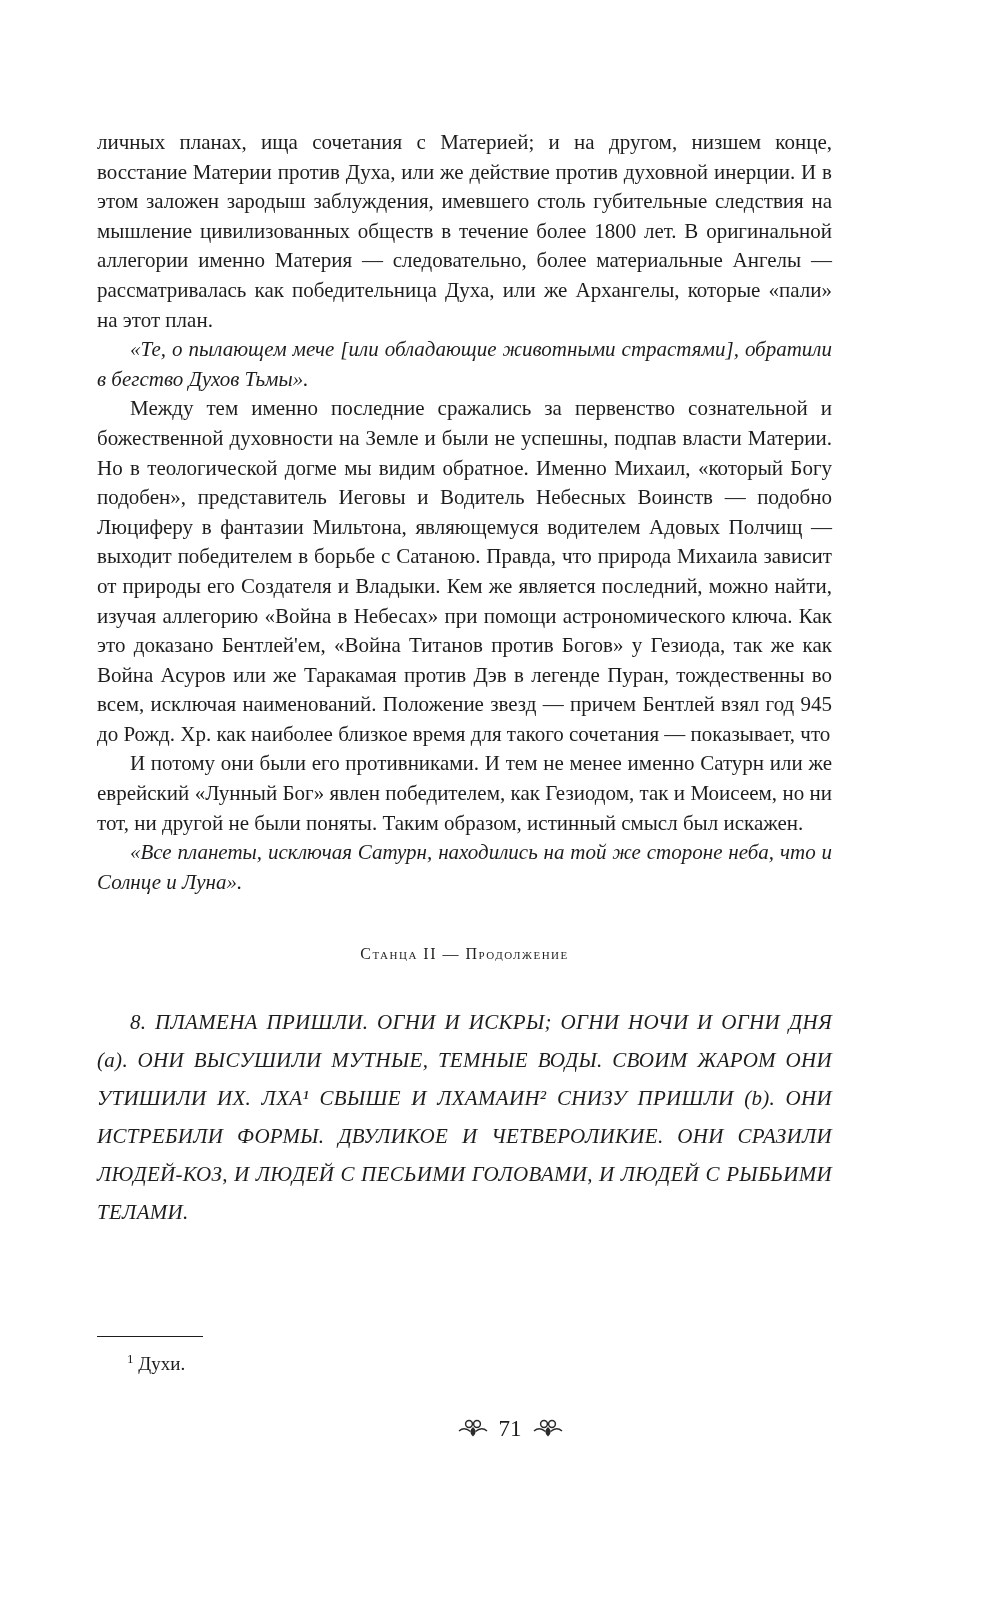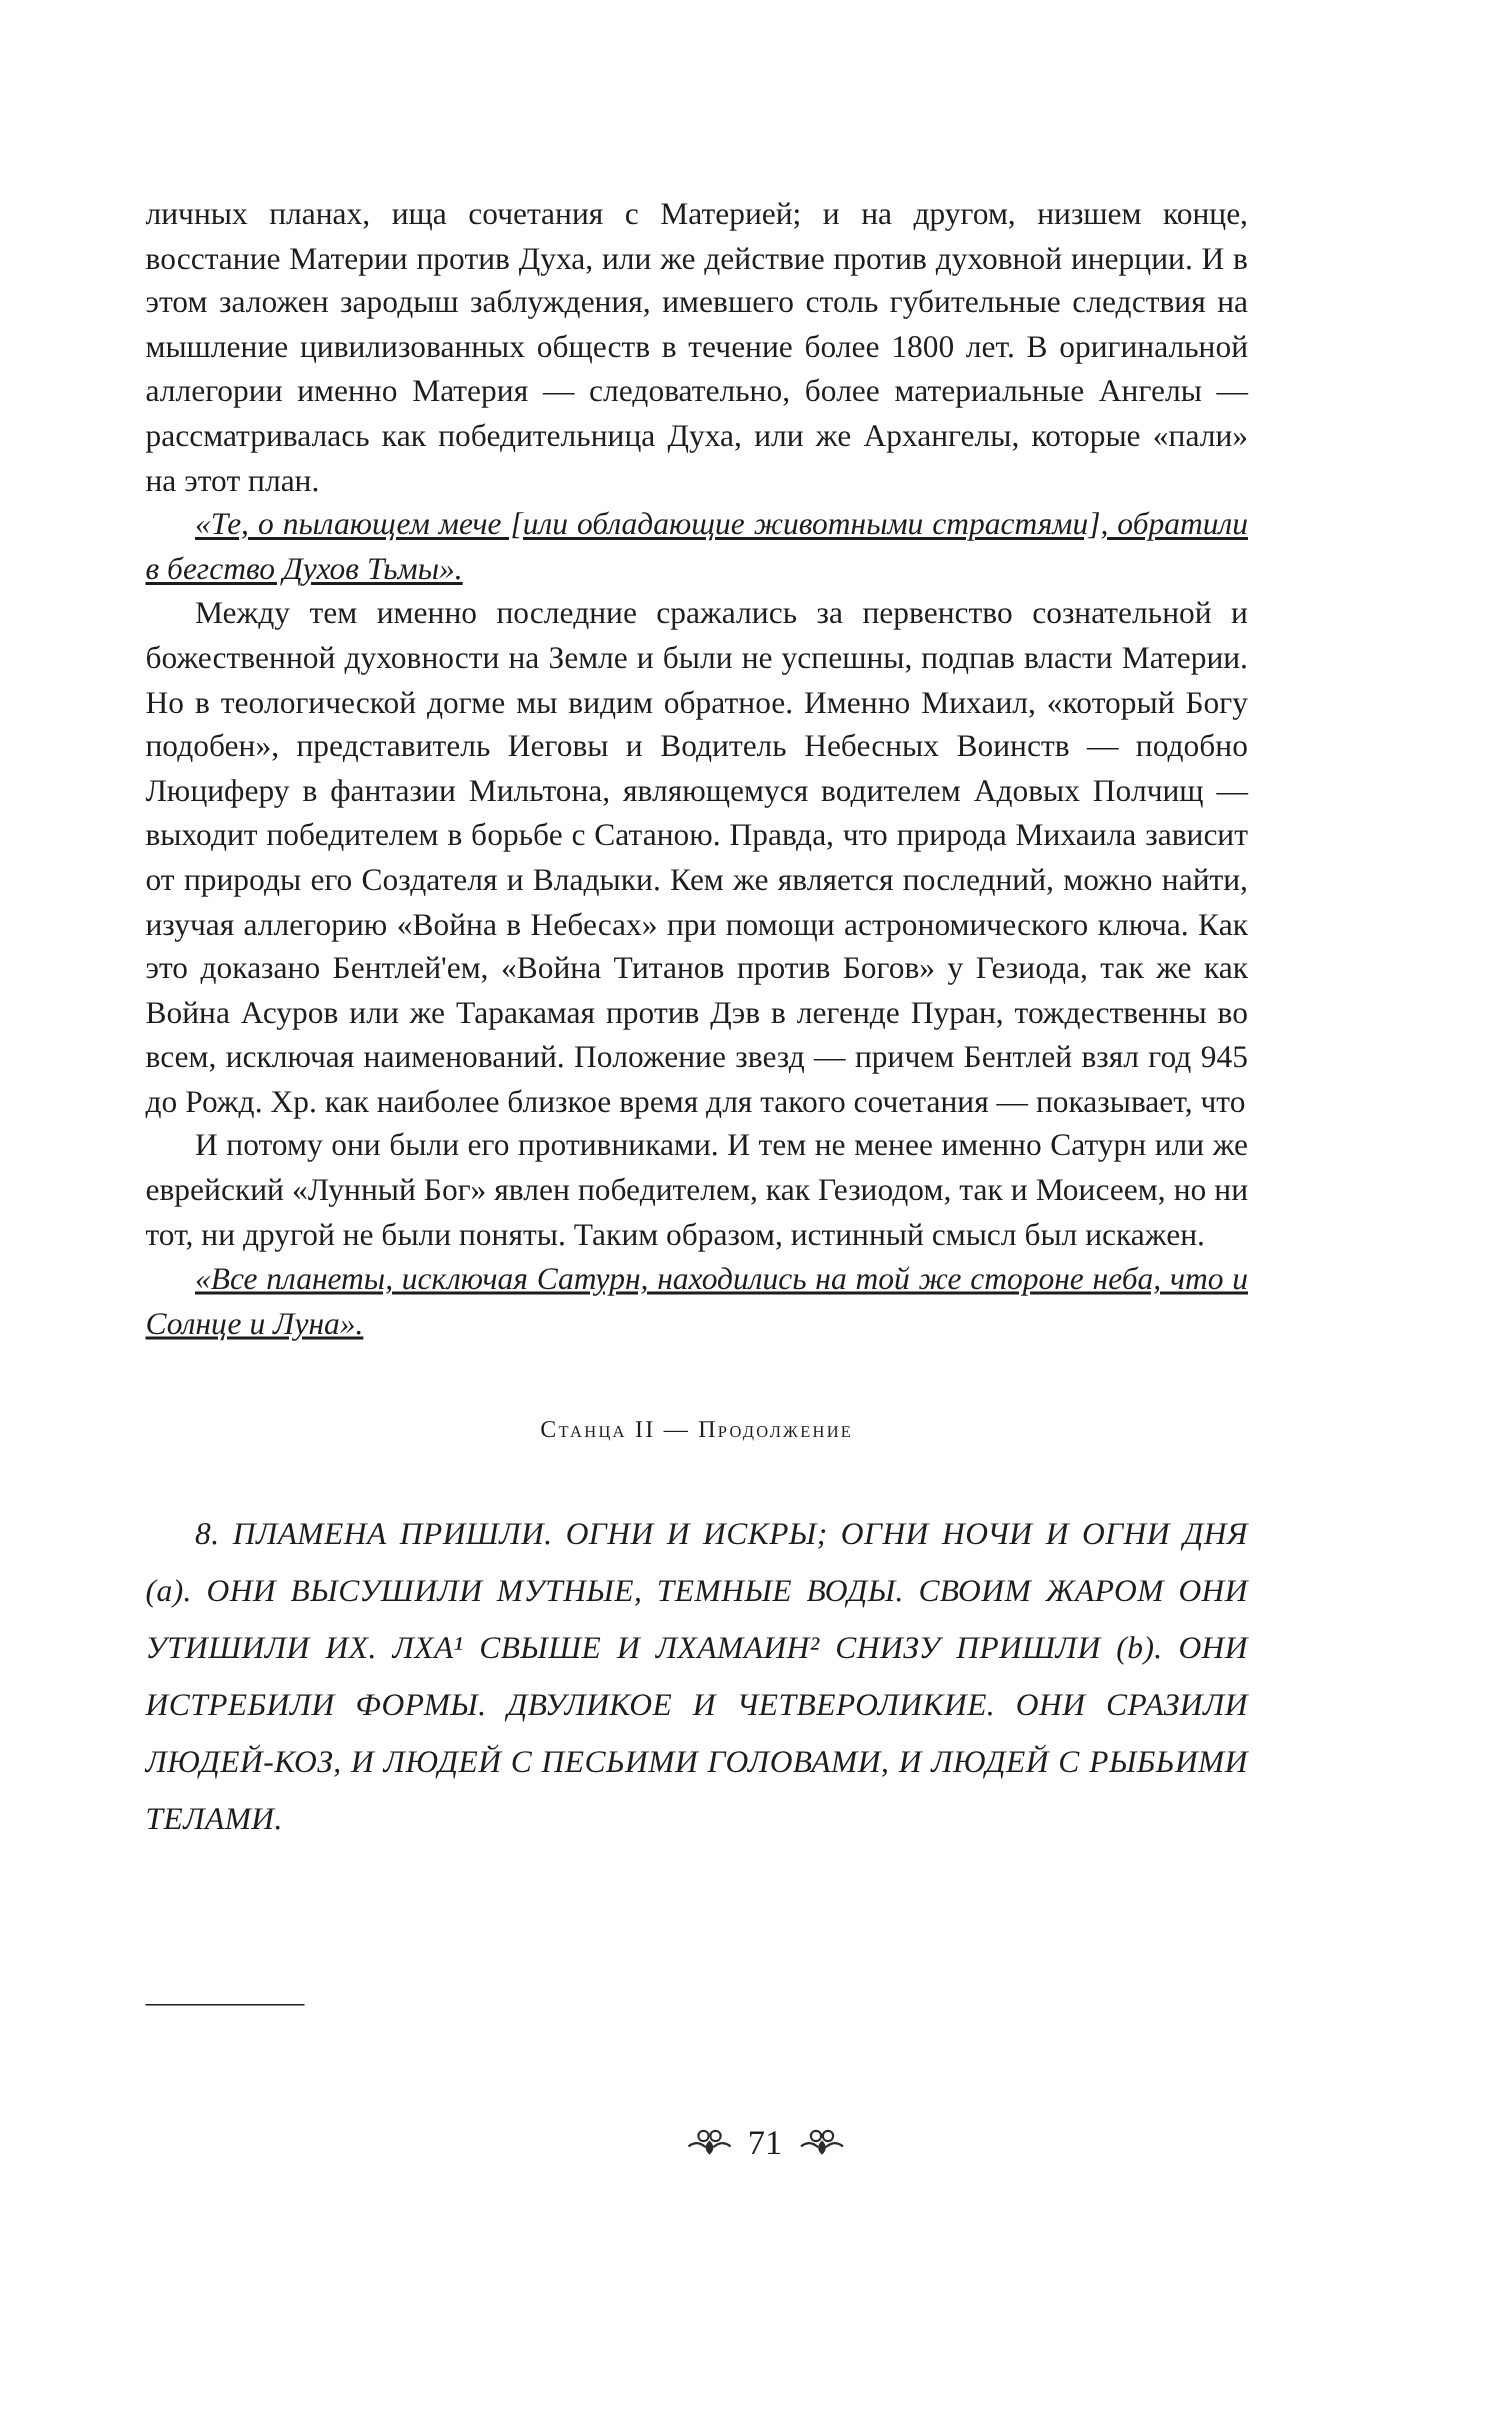--- a/index.html
+++ b/index.html
@@ -29,21 +29,20 @@
     font-size: 21px;
     line-height: 29.6px;
     text-align: justify;
     text-indent: 33px;
   }
   .par.first {
     text-indent: 0;
   }
   .quote {
     font-style: italic;
-    text-decoration: underline;
   }
   .heading {
     margin: 48px 0 40px 0;
     font-weight: normal;
     font-variant: small-caps;
     text-align: center;
     text-indent: 0;
     font-size: 16px;
     letter-spacing: 1.5px;
   }
@@ -110,20 +109,21 @@
     <p class="par">И потому они были его противниками. И тем не менее именно Сатурн или же еврейский «Лунный Бог» явлен победителем, как Гезиодом, так и Моисеем, но ни тот, ни другой не были поняты. Таким образом, истинный смысл был искажен.</p>
     <p class="par quote">«Все планеты, исключая Сатурн, находились на той же стороне неба, что и Солнце и Луна».</p>
 
     <h2 class="heading">Станца II — Продолжение</h2>
 
     <p class="stanza">8. ПЛАМЕНА ПРИШЛИ. ОГНИ И ИСКРЫ; ОГНИ НОЧИ И ОГНИ ДНЯ (а). ОНИ ВЫСУШИЛИ МУТНЫЕ, ТЕМНЫЕ ВОДЫ. СВОИМ ЖАРОМ ОНИ УТИШИЛИ ИХ. ЛХА¹ СВЫШЕ И ЛХАМАИН² СНИЗУ ПРИШЛИ (b). ОНИ ИСТРЕБИЛИ ФОРМЫ. ДВУЛИКОЕ И ЧЕТВЕРОЛИКИЕ. ОНИ СРАЗИЛИ ЛЮДЕЙ-КОЗ, И ЛЮДЕЙ С ПЕСЬИМИ ГОЛОВАМИ, И ЛЮДЕЙ С РЫБЬИМИ ТЕЛАМИ.</p>
   </main>
 
   <div class="footnotes">
     <div class="fn-rule"></div>
+    <p class="fn"><sup>1</sup> <span>Духи.</span></p>
   </div>
 
   <footer class="page-footer">
     <span class="orn">
       <svg width="32" height="22" viewBox="0 0 32 22" aria-hidden="true">
         <g stroke="#2b2b2b" fill="none" stroke-width="1.5">
           <circle cx="12" cy="6" r="3.4"></circle>
           <circle cx="20" cy="6" r="3.4"></circle>
           <path d="M16 9 C12.6 12,12.6 15.5,16 18.5 C19.4 15.5,19.4 12,16 9 Z" fill="#2b2b2b" stroke="none"></path>
           <path d="M2 13 C6 9.5,10 10.5,13.5 13.5"></path>

